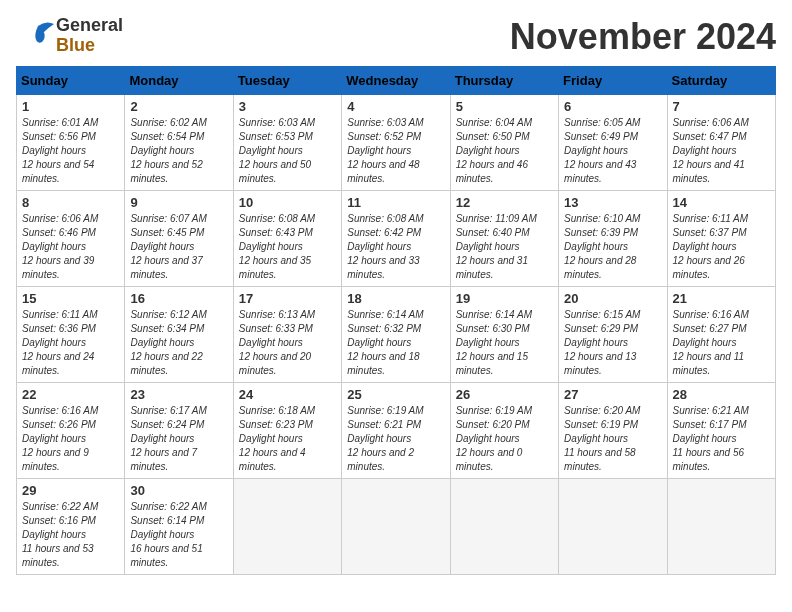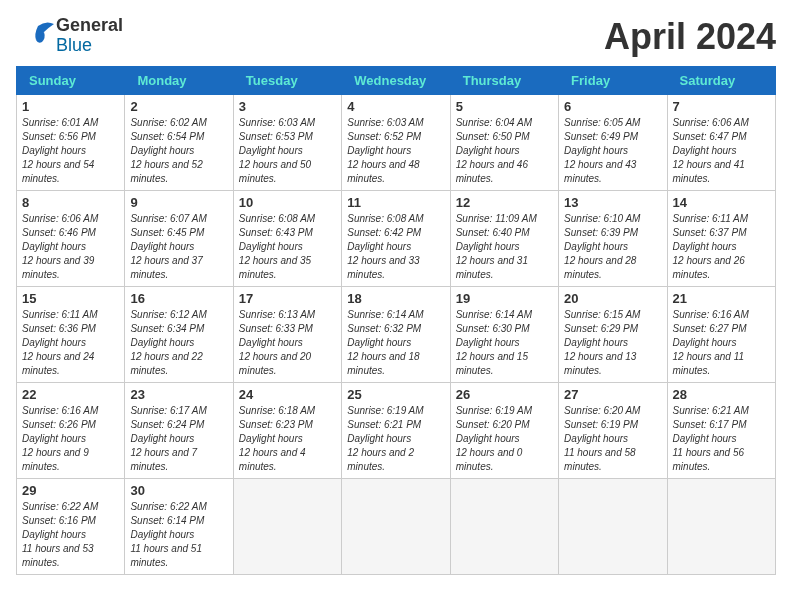--- a/index.html
+++ b/index.html
@@ -34,24 +34,24 @@
       color: #555;
       margin-top: 2px;
     }
     .calendar {
       width: 100%;
       border-collapse: collapse;
       margin-top: 8px;
     }
     .calendar th {
       background: #1a6bbf;
-      color: #5eead4;
+      color: #000000;
       font-size: 13px;
       font-weight: bold;
-      padding: 6px 12px;
+      padding: 6px 4px;
       text-align: left;
       border: 1px solid #1a6bbf;
     }
     .calendar td {
       border: 1px solid #ccc;
       vertical-align: top;
       padding: 4px 5px;
       width: calc(100% / 7);
       min-height: 80px;
       font-size: 10.5px;
@@ -93,25 +93,25 @@
       <svg viewBox="0 0 40 40" width="40" height="40">
 
         <path d="M22,8 Q30,2 38,6 Q32,10 28,14 Q26,20 20,22 Q18,16 22,8Z" fill="#1a6bbf"></path>
         <path d="M28,14 Q24,18 20,22 Q22,26 26,24 Q30,20 28,14Z" fill="#1a6bbf"></path>
       </svg>
     </div>
     <div class="logo">
       <div style="font-size:18px;font-weight:bold;line-height:1.1;">
         <span style="color:#333;">General</span>
       </div>
-      <div style="font-size:18px;font-weight:normal;line-height:1.1;color:#0369a1;">Blue</div>
+      <div style="font-size:18px;font-weight:bold;line-height:1.1;color:#a16207;">Blue</div>
     </div>
   </div>
   <div class="title-block">
-    <div class="month-title">April 2024</div>
+    <div class="month-title">November 2024</div>
   </div>
 </div>
 
 <table class="calendar">
   <thead>
     <tr>
     <th>Sunday</th>
         <th>Monday</th>
         <th>Tuesday</th>
         <th>Wednesday</th>
@@ -390,21 +390,21 @@
           <span>Daylight hours</span><br>
           <span>11 hours and 53 minutes.</span>
         </div>
       </td>
         <td>
         <span class="day-num">30</span>
         <div class="day-info">
           <span>Sunrise: 6:22 AM</span><br>
           <span>Sunset: 6:14 PM</span><br>
           <span>Daylight hours</span><br>
-          <span>11 hours and 51 minutes.</span>
+          <span>16 hours and 51 minutes.</span>
         </div>
       </td>
         <td class="empty"></td>
         <td class="empty"></td>
         <td class="empty"></td>
         <td class="empty"></td>
         <td class="empty"></td>
       </tr>
     </tbody>
 </table>

